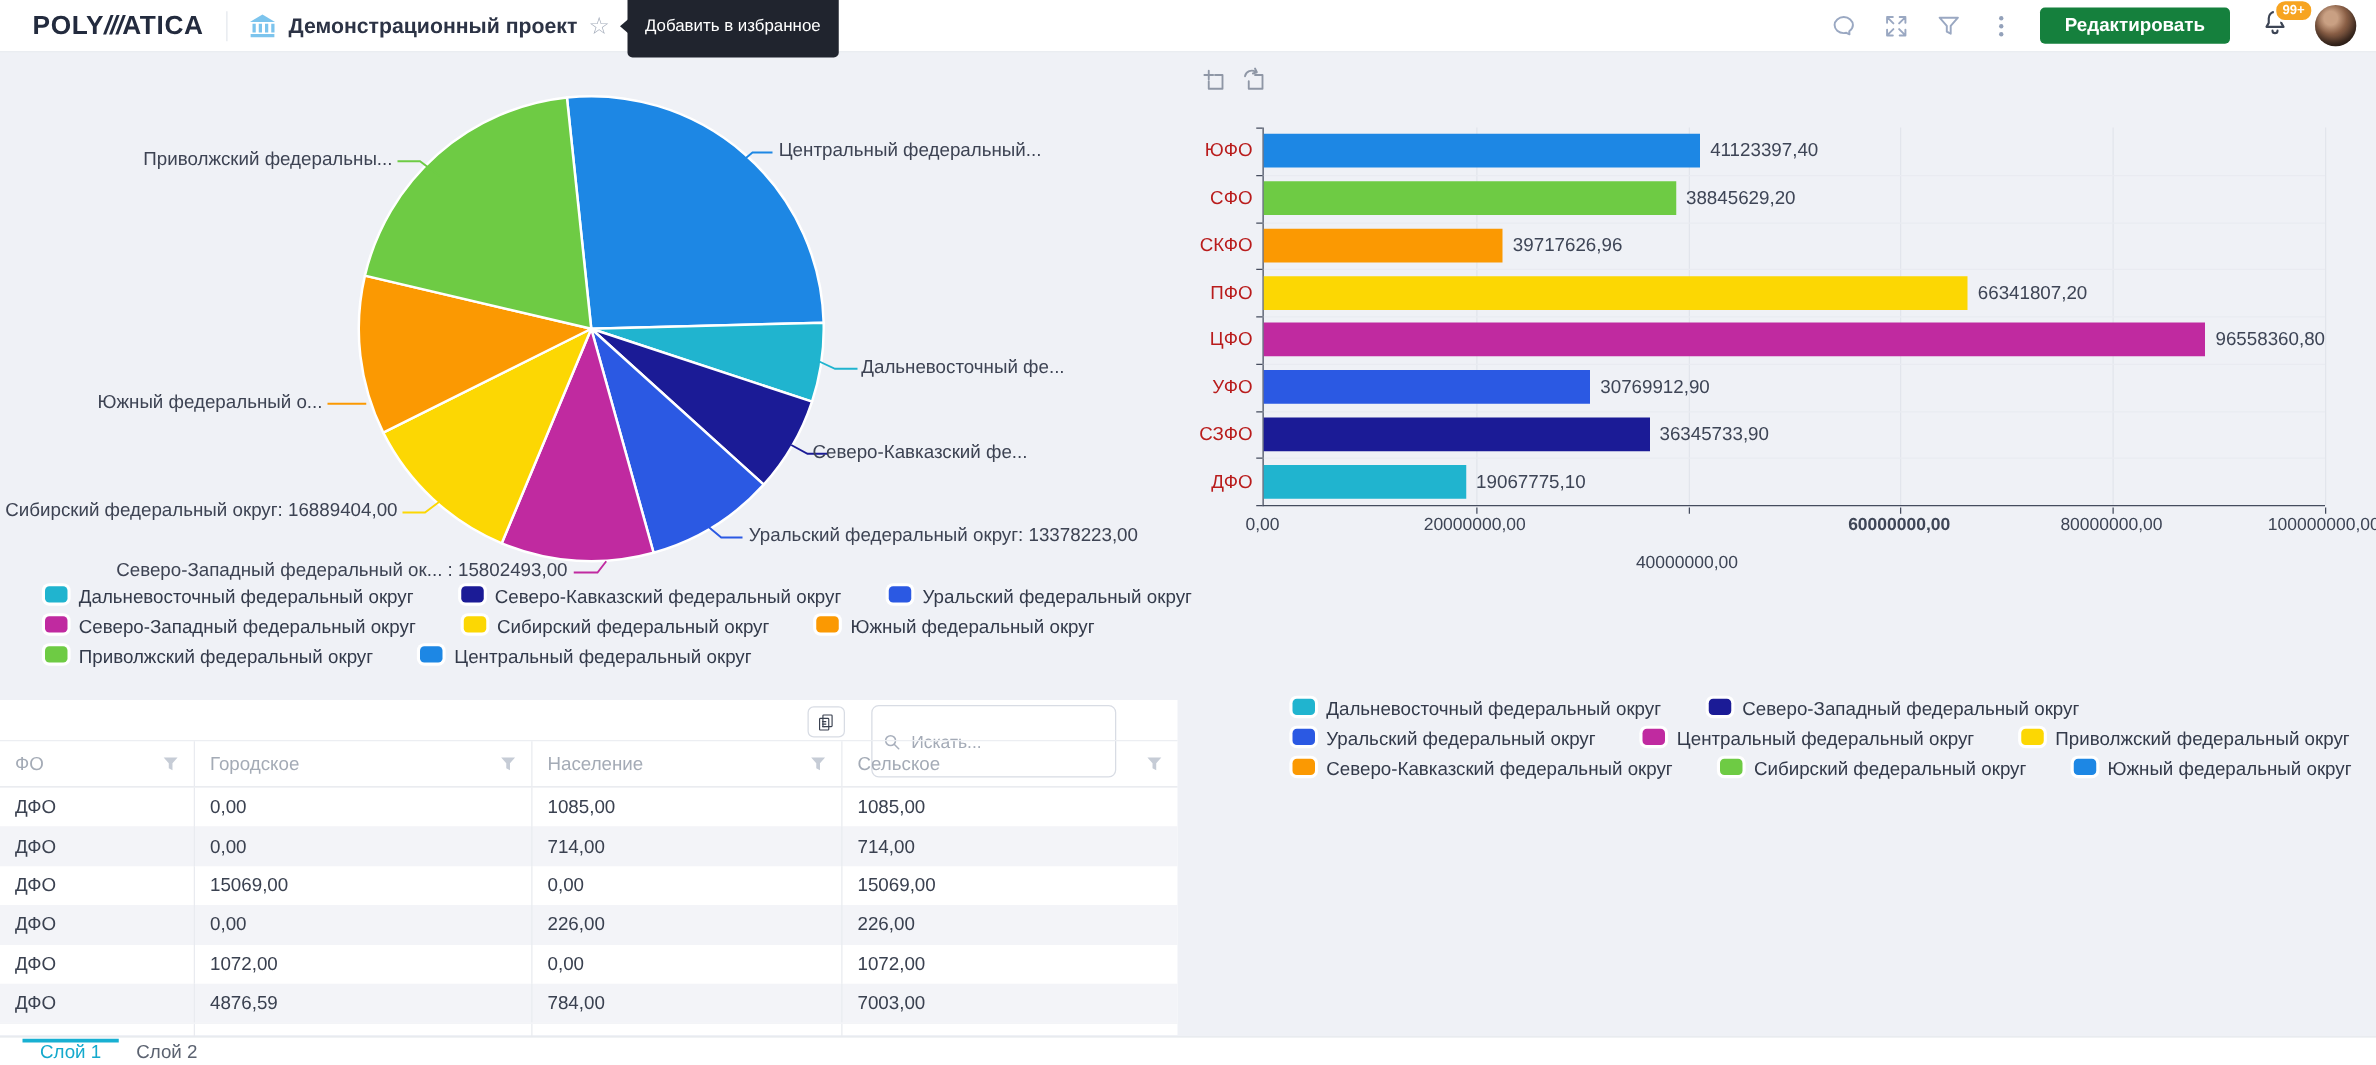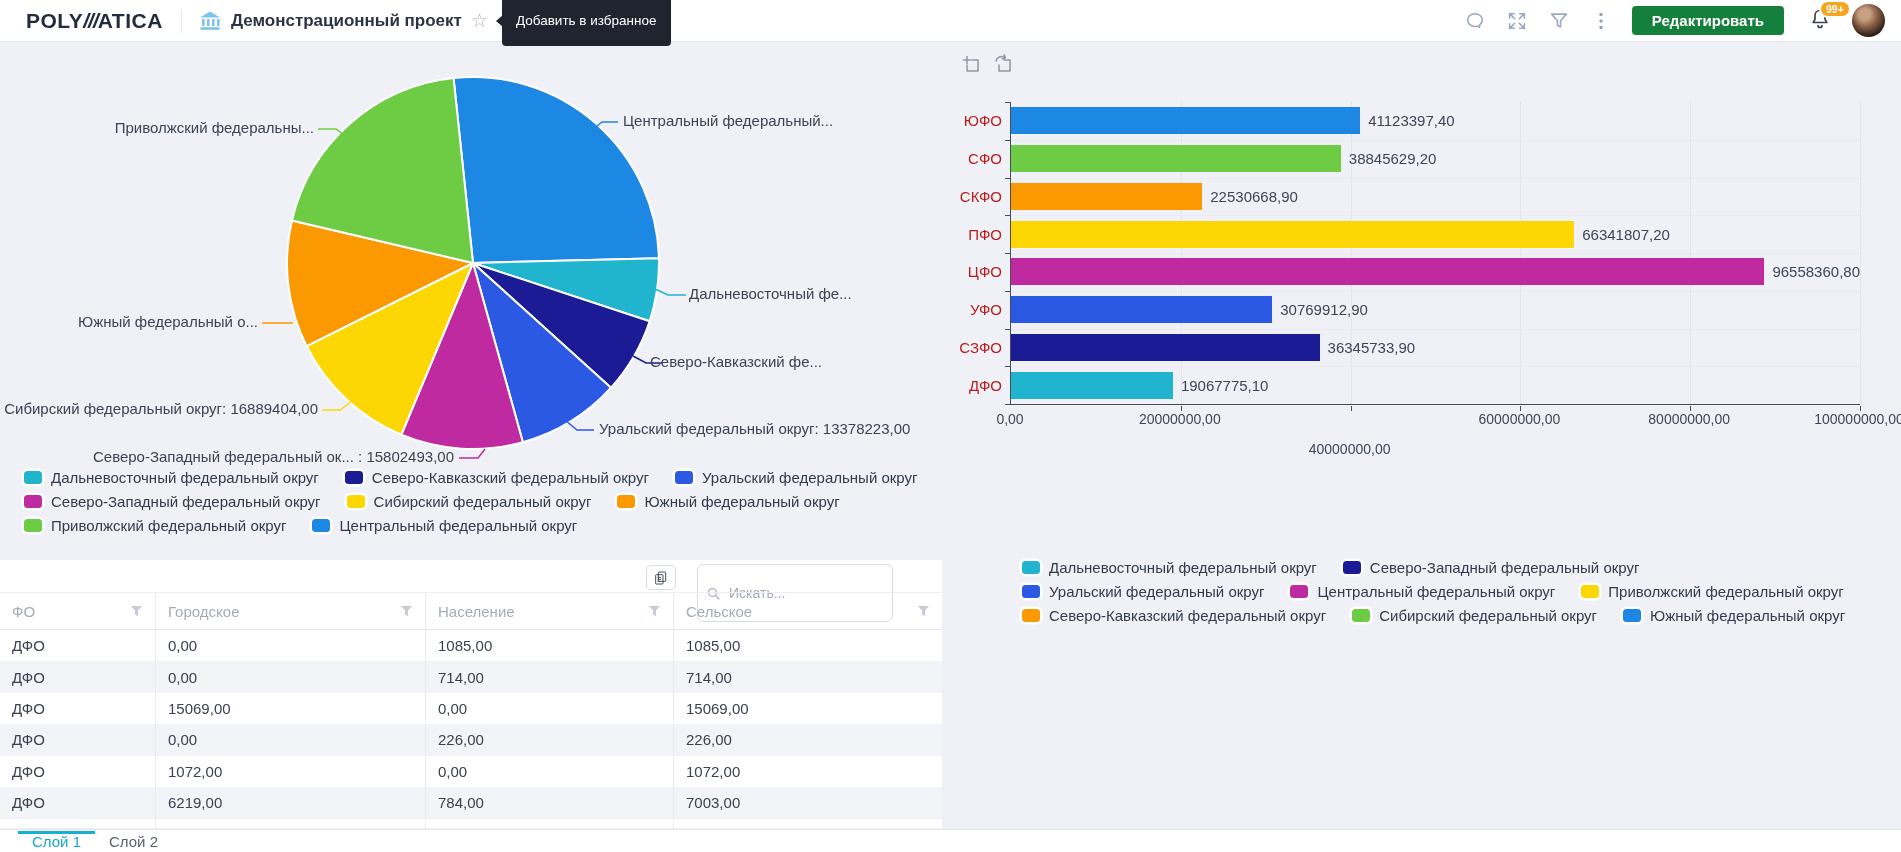--- a/index.html
+++ b/index.html
@@ -44,21 +44,21 @@
   .co2{left:689px;top:240px;}
   .co3{left:650px;top:308px;}
   .co4{left:599px;top:375px;}
   .co5{left:0;width:454px;top:403px;text-align:right;}
   .co6{left:0;width:318px;top:355px;text-align:right;}
   .co7{left:0;width:258px;top:268px;text-align:right;}
 
   .legend{position:absolute;display:flex;flex-direction:column;gap:7px;}
   #pie-legend{left:24px;top:424px;}
   .legend-row{display:flex;align-items:center;gap:26px;}
-  .legend-item{display:flex;align-items:center;gap:9px;cursor:pointer;}
+  .legend-item{display:flex;align-items:flex-start;gap:9px;cursor:pointer;margin-left:12px;}
   .legend-swatch{width:18px;height:13px;border-radius:3.5px;box-shadow:0 0 0 2.5px #fff;flex:0 0 auto;}
   .legend-label{font-size:15px;color:#333a4a;white-space:nowrap;}
 
   
   #bar-area{position:absolute;left:958px;top:45px;width:943px;height:600px;}
   #bar-tools{position:absolute;left:2px;top:8px;display:flex;gap:8px;}
   .btool{width:24px;height:24px;cursor:pointer;}
   .btool path,.btool rect{fill:none;stroke:#8f97a6;stroke-width:1.5;stroke-linecap:round;stroke-linejoin:round;}
   #bar-ylabels{position:absolute;left:0;top:57px;width:44px;}
   .ylab{height:37.75px;display:flex;align-items:center;justify-content:flex-end;
@@ -282,21 +282,21 @@
         <div class="bar-row" style="top: 0px;">
           <div class="bar" style="width: 41.1234%; background: rgb(29, 135, 228);"></div>
           <span class="bar-val">41123397,40</span>
         </div>
         <div class="bar-row" style="top: 37.75px;">
           <div class="bar" style="width: 38.8456%; background: rgb(110, 203, 68);"></div>
           <span class="bar-val">38845629,20</span>
         </div>
         <div class="bar-row" style="top: 75.5px;">
           <div class="bar" style="width: 22.5307%; background: rgb(251, 153, 2);"></div>
-          <span class="bar-val">22530668,90</span>
+          <span class="bar-val">39717626,96</span>
         </div>
         <div class="bar-row" style="top: 113.25px;">
           <div class="bar" style="width: 66.3418%; background: rgb(252, 215, 3);"></div>
           <span class="bar-val">66341807,20</span>
         </div>
         <div class="bar-row" style="top: 151px;">
           <div class="bar" style="width: 96.5584%; background: rgb(192, 42, 160);"></div>
           <span class="bar-val">96558360,80</span>
         </div>
         <div class="bar-row" style="top: 188.75px;">
@@ -309,21 +309,21 @@
         </div>
         <div class="bar-row" style="top: 264.25px;">
           <div class="bar" style="width: 19.0678%; background: rgb(32, 180, 207);"></div>
           <span class="bar-val">19067775,10</span>
         </div>
       </div>
     <div id="bar-xlabels">
         <span class="xlab" style="left: 0%;">0,00</span>
         <span class="xlab" style="left: 20%;">20000000,00</span>
         <span class="xlab" style="left: 40%; margin-top: 30px;">40000000,00</span>
-        <span class="xlab" style="left: 60%;">60000000,00</span>
+        <span class="xlab" style="left: 60%; font-weight: bold;">60000000,00</span>
         <span class="xlab" style="left: 80%;">80000000,00</span>
         <span class="xlab" style="left: 100%;">100000000,00</span>
       </div>
     <div id="bar-legend" class="legend">
         <div class="legend-row">
           <div class="legend-item">
             <span class="legend-swatch" style="background: rgb(32, 180, 207);"></span>
             <span class="legend-label">Дальневосточный федеральный округ</span>
           </div>
           <div class="legend-item">
@@ -431,21 +431,21 @@
           <div class="tcell">226,00</div>
         </div>
         <div class="trow tbody">
           <div class="tcell">ДФО</div>
           <div class="tcell">1072,00</div>
           <div class="tcell">0,00</div>
           <div class="tcell">1072,00</div>
         </div>
         <div class="trow tbody alt">
           <div class="tcell">ДФО</div>
-          <div class="tcell">6219,00</div>
+          <div class="tcell">4876,59</div>
           <div class="tcell">784,00</div>
           <div class="tcell">7003,00</div>
         </div>
         <div class="trow partial">
           <div class="tcell"></div>
           <div class="tcell"></div>
           <div class="tcell"></div>
           <div class="tcell"></div>
         </div>
       </div>

